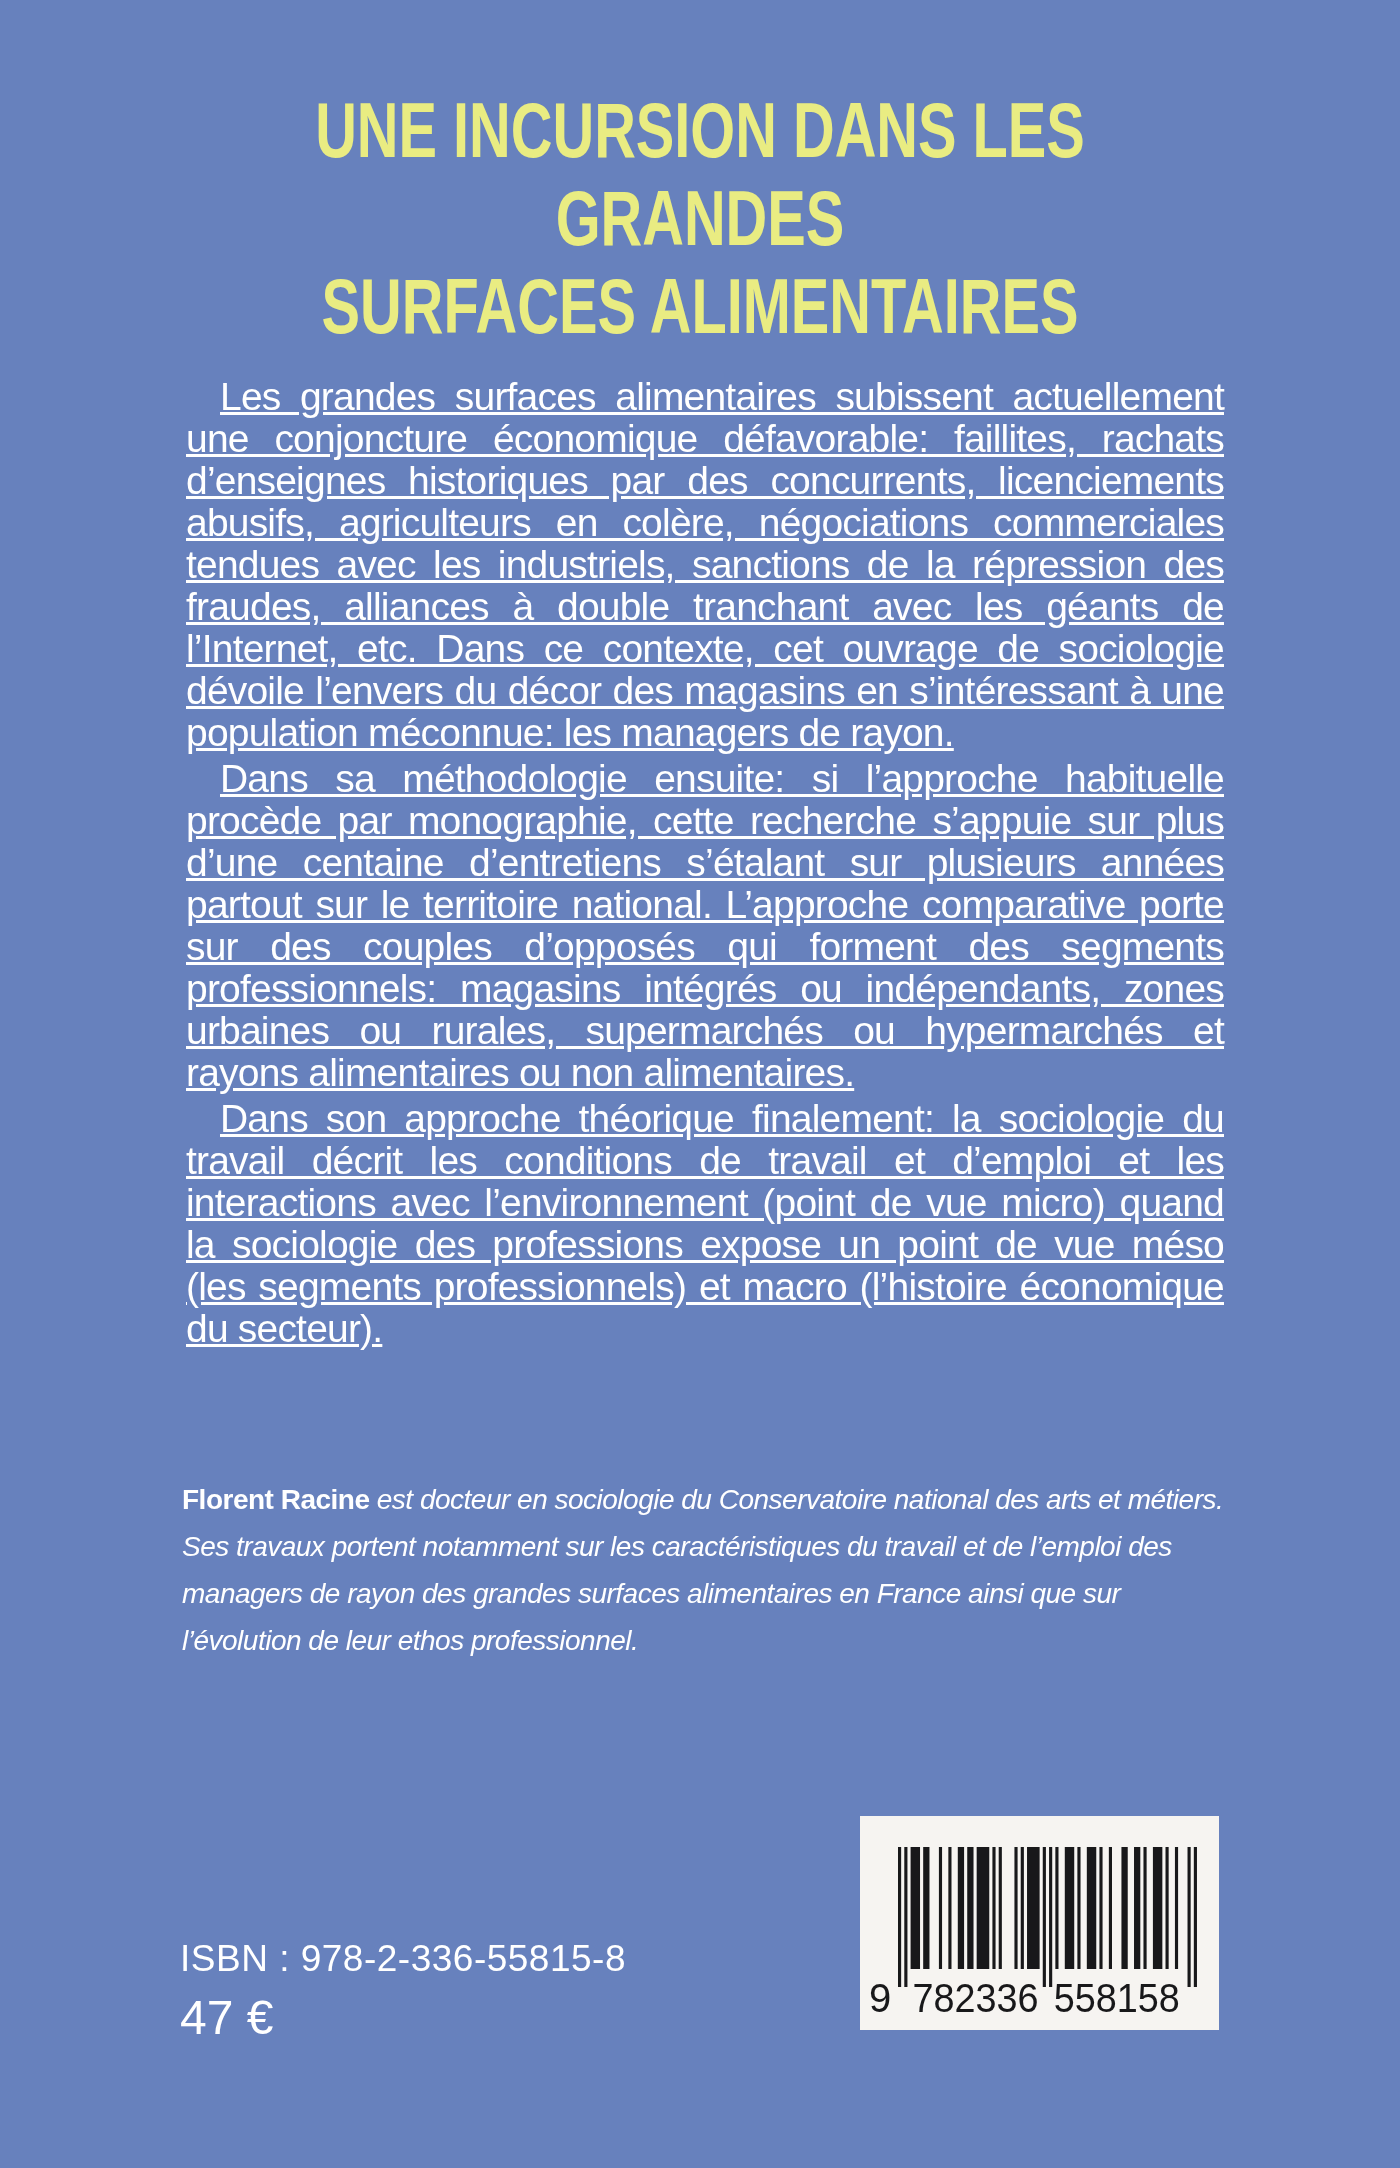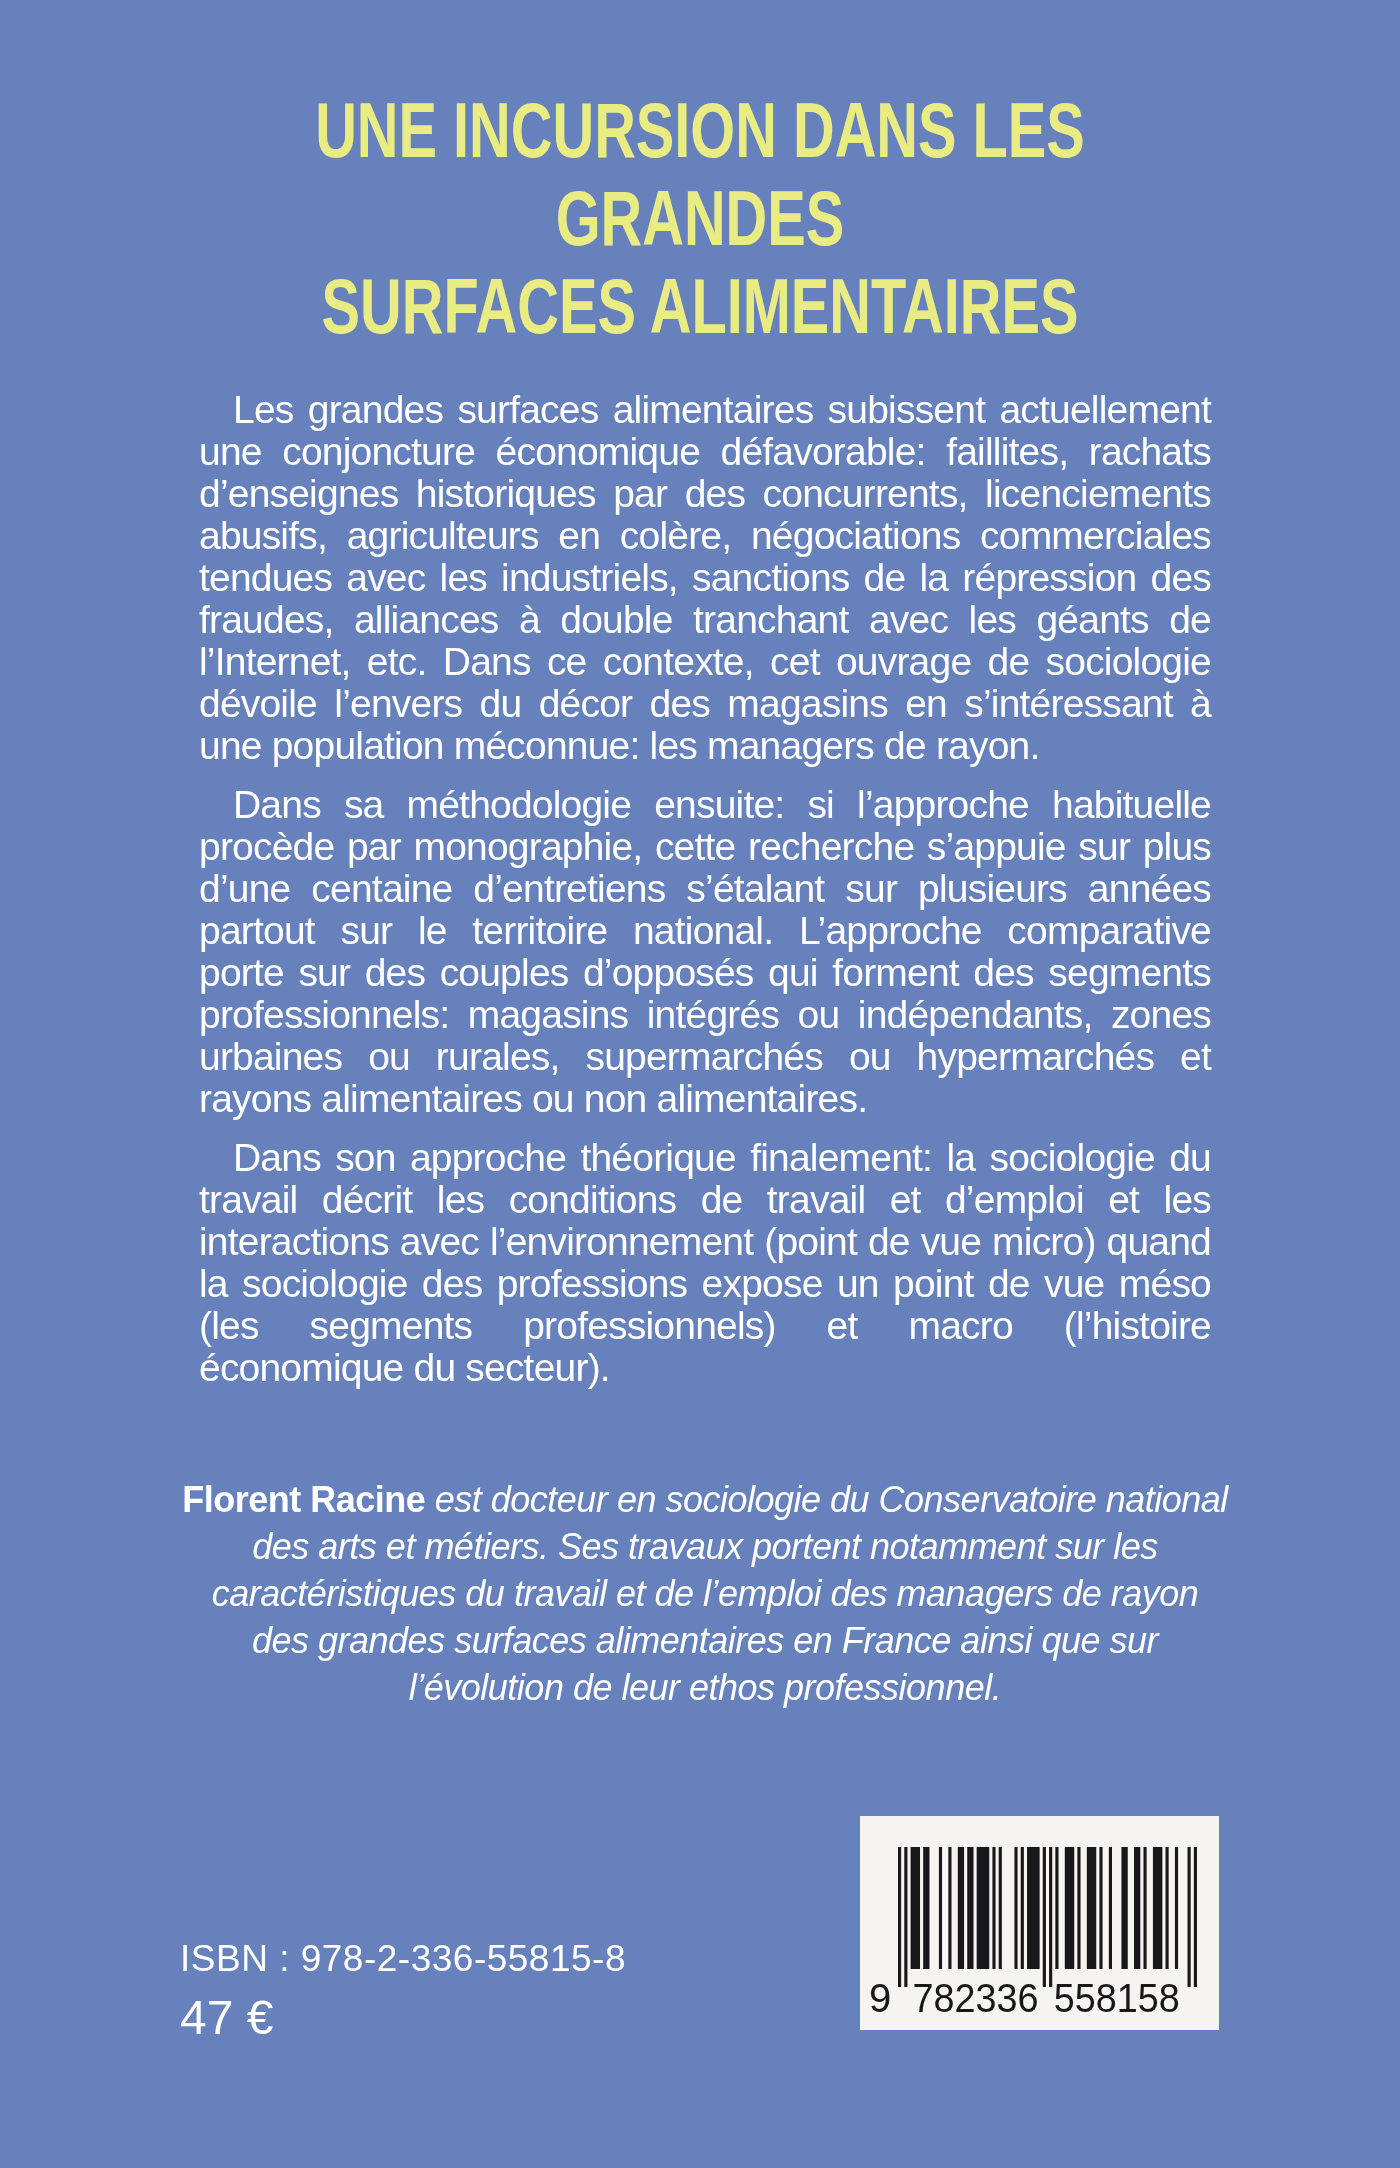--- a/index.html
+++ b/index.html
@@ -23,28 +23,28 @@
     transform-origin:50% 0;
   }
   .synopsis{
     position:absolute;left:182px;top:372px;width:1046px;
     color:var(--text,#ffffff);
     font-size:39px;
     line-height:42px;
     letter-spacing:-0.8px;
     text-align:justify;
   }
-  .synopsis p{margin:17px;text-indent:34px;}
+  .synopsis p{margin:4px;text-indent:34px;text-decoration:underline;}
   .bio{
     position:absolute;left:182px;top:1476px;width:1046px;
     color:var(--text,#ffffff);
-    font-size:36px;
+    font-size:28px;
     line-height:47px;
     letter-spacing:-0.5px;
-    text-align:center;
+    text-align:left;
   }
   .bio strong{font-style:normal;font-weight:bold;}
   .bio em{font-style:italic;font-weight:normal;}
   .isbn{
     position:absolute;left:180px;top:1938px;
     color:var(--text,#ffffff);
     font-size:37px;
     letter-spacing:0.5px;
   }
   .price{

